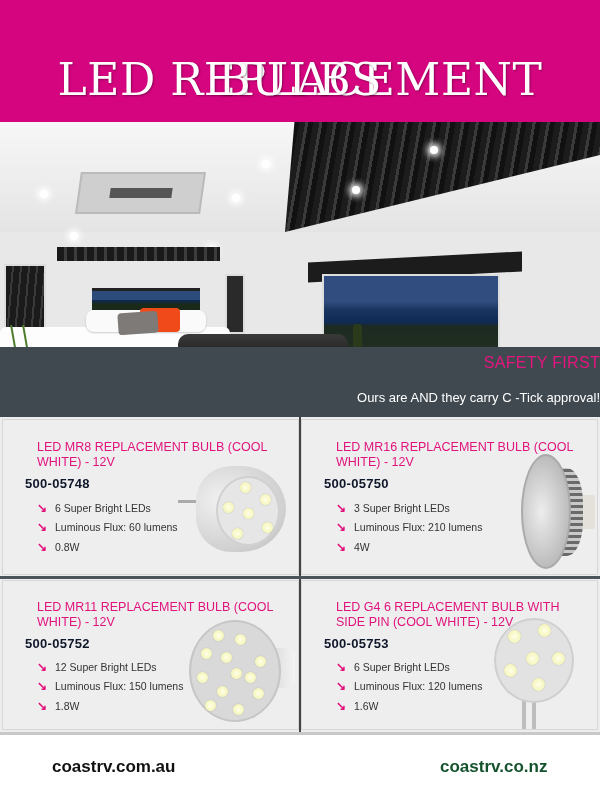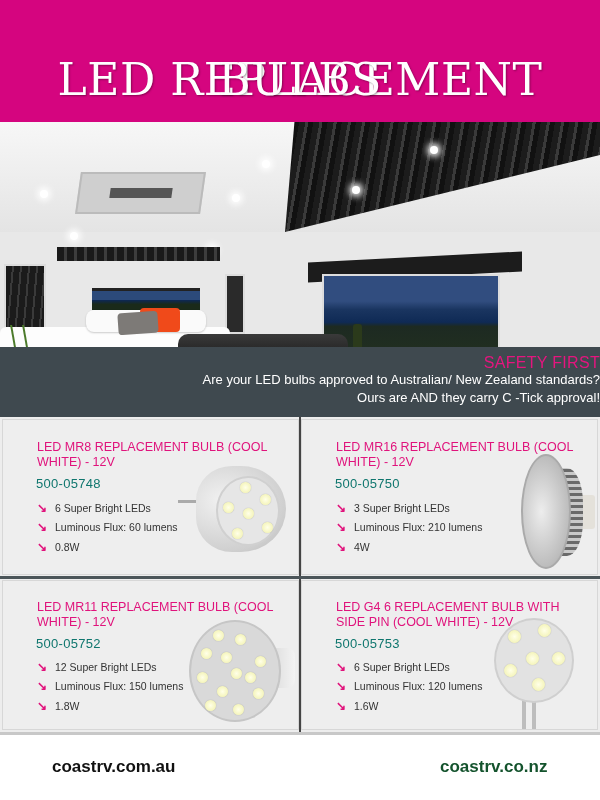--- a/index.html
+++ b/index.html
@@ -51,21 +51,21 @@
     .card { position:absolute; background:#eeeeee; border:1px solid #d7d7d7; overflow:hidden; }
     .card.c0 { left:2px; top:2px; width:297px; height:156px; }
     .card.c1 { left:301px; top:2px; width:297px; height:156px; }
     .card.c2 { left:2px; top:163px; width:297px; height:150px; }
     .card.c3 { left:301px; top:163px; width:297px; height:150px; }
     .vdivider { position:absolute; left:299px; top:0; width:2px; height:315px; background:#444; }
     .hdivider { position:absolute; left:0; top:159px; width:600px; height:3px; background:#4b5559; }
     .bottom-line { position:absolute; left:0; top:732px; width:600px; height:3px; background:#c8c8c8; }
 
     .card .ptitle { position:absolute; left:34px; top:20px; width:240px; color:#e0137c; font-size:12.5px; line-height:15px; text-transform: uppercase; }
-    .card .sku { position:absolute; left:33px; top:56px; font-size:13px; color:#0f766e; letter-spacing:0.3px; }
+    .card .sku { position:absolute; left:22px; top:56px; font-size:13px; color:#0f172a; letter-spacing:0.3px;font-weight:bold; }
     .card ul { position:absolute; left:34px; top:78px; list-style:none; }
     .card li { font-size:10.5px; color:#333; height:19.5px; line-height:14px; display:flex; align-items:center; }
     .card li .arrow { display:inline-block; color:#e0137c; font-size:12px; font-weight:bold; width:18px; }
     .card.c2 .ptitle, .card.c3 .ptitle { top:19px; }
     .card.c2 .sku, .card.c3 .sku { top:55px; }
     .card.c2 ul, .card.c3 ul { top:76px; }
 
     
     .bulb { position:absolute; }
     .bulb-mr8 { left:175px; top:40px; width:110px; height:95px; }
@@ -128,21 +128,20 @@
   <div class="pillow-grey"></div>
   <div class="plant"></div>
   <div class="sofa"></div>
 
   <div class="bottle"></div>
 
 </div>
 
 <div class="safety">
   <div class="title">SAFETY FIRST</div>
-  <div class="l1">Are your LED bulbs approved to Australian/ New Zealand standards?</div>
   <div class="l2">Ours are AND they carry C -Tick approval!</div>
 </div>
 
 <div class="grid">
   <div class="vdivider"></div>
   <div class="hdivider"></div>
 
   <div class="card c0">
     <div class="bulb bulb-mr8">
       <div class="pin"></div>

